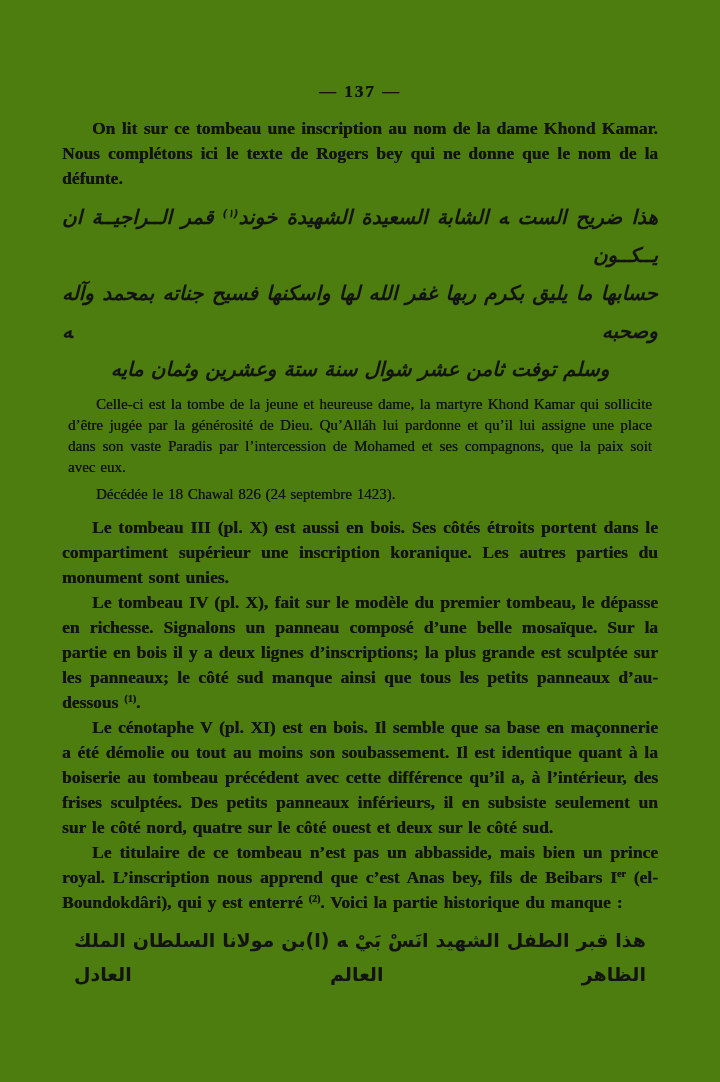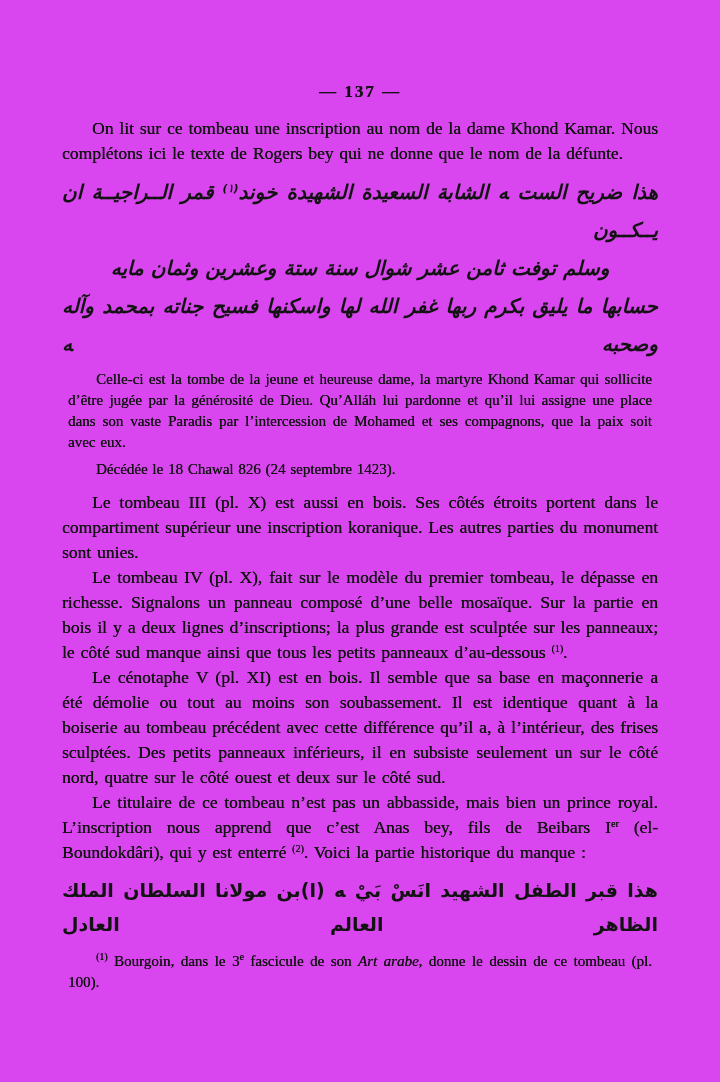--- a/index.html
+++ b/index.html
@@ -1,21 +1,21 @@
 <!DOCTYPE html>
 <html lang="fr"><head>
 <meta charset="utf-8">
 <style>
   html, body { margin: 0; padding: 0; background: #ffffff; }
   .page {
     width: 720px;
     height: 1082px;
     box-sizing: border-box;
     padding: 0 62px;
-    background: #d946ef;
+    background: #4d7c0f;
     color: #131313;
     font-family: "Liberation Serif", "DejaVu Serif", serif;
     position: relative;
     overflow: hidden;
   }
   .page-number {
     margin-top: 82px;
     text-align: center;
     font-size: 17px;
     font-weight: bold;
@@ -23,20 +23,21 @@
     text-shadow: 0.25px 0 0 currentColor;
   }
   .para {
     font-size: 17.5px;
     line-height: 25px;
     text-align: justify;
     text-indent: 30px;
     margin: 0;
     word-spacing: 1.5px;
     text-shadow: 0.25px 0 0 currentColor;
+    font-weight: bold;
   }
   .first-para { margin-top: 14px; }
   .gap-top { margin-top: 10px; }
   .arabic-block { margin: 7px 0 5px; }
   .ar-line {
     font-family: "DejaVu Sans", sans-serif;
     font-weight: bold;
     font-size: 20px;
     line-height: 38px;
     direction: rtl;
@@ -47,21 +48,21 @@
   .ar-center { text-align: center; }
   .ar-single {
     font-family: "DejaVu Sans", sans-serif;
     font-weight: bold;
     font-size: 19px;
     line-height: 34px;
     direction: rtl;
     unicode-bidi: isolate;
     text-align: justify;
     text-align-last: justify;
-    margin: 8px 0 6px;
+    margin: 8px 12px 6px;
   }
   .ar-sup {
     font-size: 11px;
     vertical-align: 7px;
     line-height: 0;
   }
   .small {
     font-size: 15px;
     line-height: 21px;
     text-align: justify;
@@ -82,36 +83,35 @@
 <body>
 
 <div class="page">
 
   <div class="page-number">— 137 —</div>
 
   <p class="para first-para">On lit sur ce tombeau une inscription au nom de la dame Khond Kamar. Nous complétons ici le texte de Rogers bey qui ne donne que le nom de la défunte.</p>
 
   <div class="arabic-block" lang="ar">
     <div class="ar-line ar-justify"><span>هذا ضريح الست ﻪ الشابة السعيدة الشهيدة خوند</span><span class="ar-sup">(١)</span><span> قمر الــراجيــة ان يــكــون</span></div>
+    <div class="ar-line ar-justify">حسابها ما يليق بكرم ربها غفر الله لها واسكنها فسيح جناته بمحمد وآله وصحبه ﻪ</div>
     <div class="ar-line ar-center">وسلم توفت ثامن عشر شوال سنة ستة وعشرين وثمان مايه</div>
-    <div class="ar-line ar-justify">حسابها ما يليق بكرم ربها غفر الله لها واسكنها فسيح جناته بمحمد وآله وصحبه ﻪ</div>
   </div>
 
   <div>
     <p class="small">Celle-ci est la tombe de la jeune et heureuse dame, la martyre Khond Kamar qui sollicite d’être jugée par la générosité de Dieu. Qu’Alláh lui pardonne et qu’il lui assigne une place dans son vaste Paradis par l’intercession de Mohamed et ses compagnons, que la paix soit avec eux.</p>
     <p class="small">Décédée le 18 Chawal 826 (24 septembre 1423).</p>
   </div>
 
   <p class="para gap-top">Le tombeau III (pl. X) est aussi en bois. Ses côtés étroits portent dans le compartiment supérieur une inscription koranique. Les autres parties du monument sont unies.</p>
 
   <p class="para"><span>Le tombeau IV (pl. X), fait sur le modèle du premier tombeau, le dépasse en richesse. Signalons un panneau composé d’une belle mosaïque. Sur la partie en bois il y a deux lignes d’inscriptions; la plus grande est sculptée sur les panneaux; le côté sud manque ainsi que tous les petits panneaux d’au-dessous </span><sup class="fn-sup">(1)</sup><span>.</span></p>
 
   <p class="para">Le cénotaphe V (pl. XI) est en bois. Il semble que sa base en maçonnerie a été démolie ou tout au moins son soubassement. Il est identique quant à la boiserie au tombeau précédent avec cette différence qu’il a, à l’intérieur, des frises sculptées. Des petits panneaux inférieurs, il en subsiste seulement un sur le côté nord, quatre sur le côté ouest et deux sur le côté sud.</p>
 
   <p class="para"><span>Le titulaire de ce tombeau n’est pas un abbasside, mais bien un prince royal. L’inscription nous apprend que c’est Anas bey, fils de Beibars I</span><sup class="fn-sup">er</sup><span> (el-Boundokdâri), qui y est enterré </span><sup class="fn-sup">(2)</sup><span>. Voici la partie historique du manque :</span></p>
 
   <div class="ar-single" lang="ar">هذا قبر الطفل الشهيد انَسْ بَيْ ﻪ (ا)بن مولانا السلطان الملك الظاهر العالم العادل</div>
 
   <div class="footnotes">
-    <p class="small"><sup class="fn-sup">(1)</sup><span> Bourgoin, dans le 3</span><sup class="fn-sup">e</sup><span> fascicule de son </span><span class="ital">Art arabe</span><span>, donne le dessin de ce tombeau (pl. 100).</span></p>
   </div>
 
 </div>
 
 </body></html>

